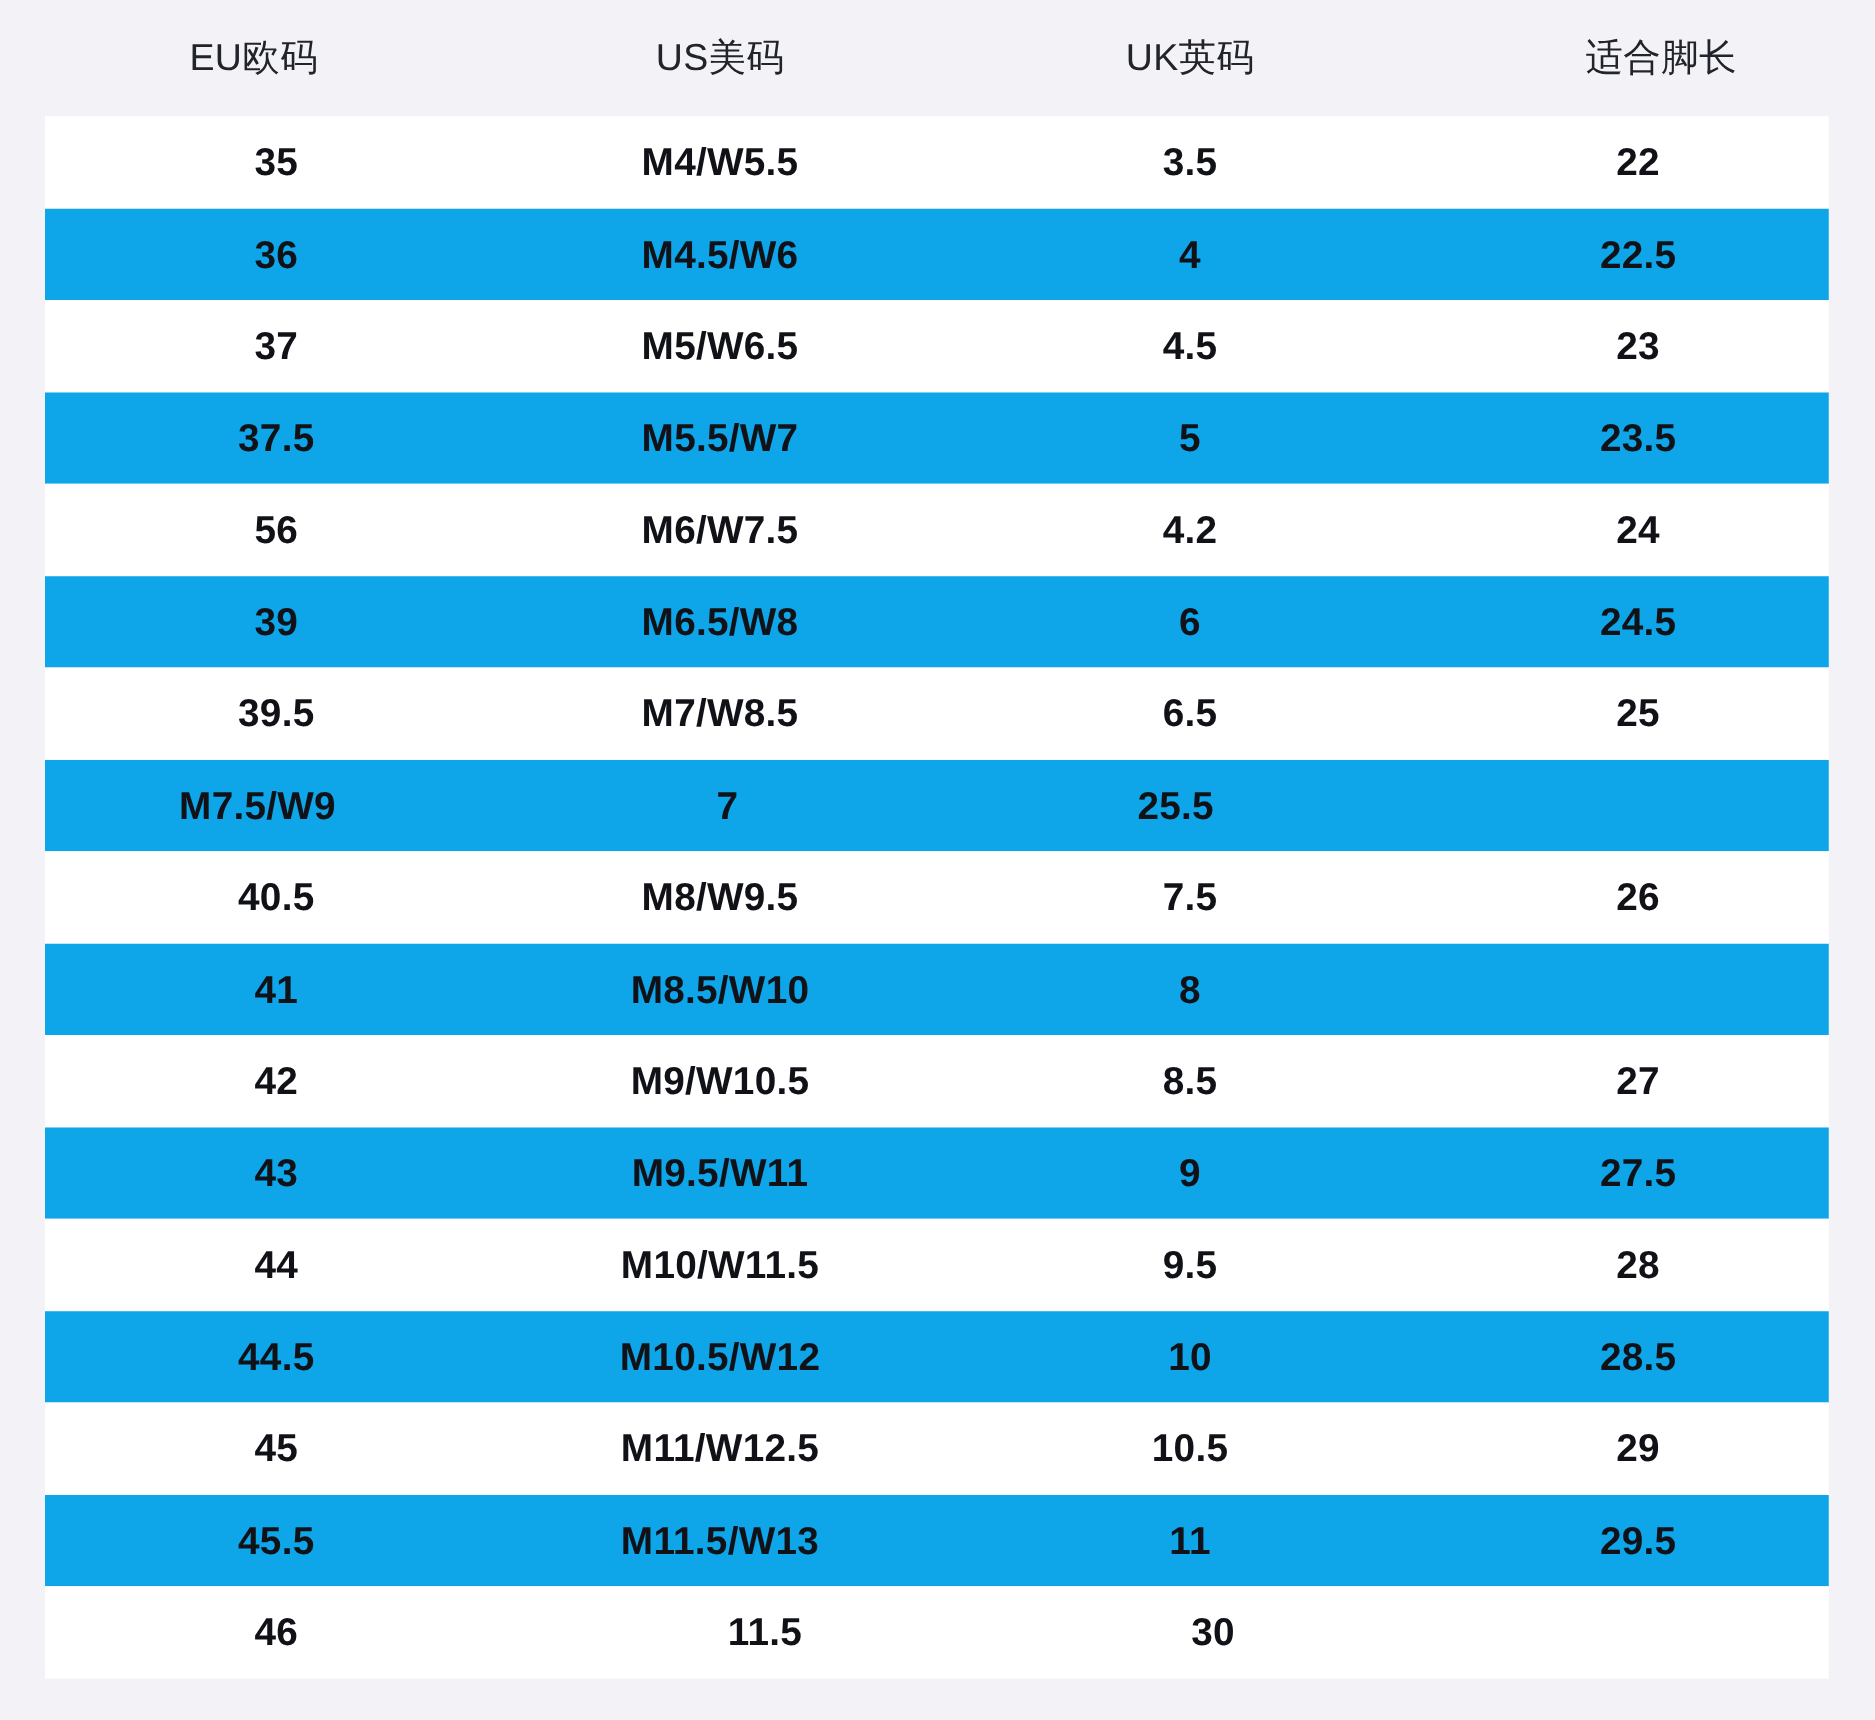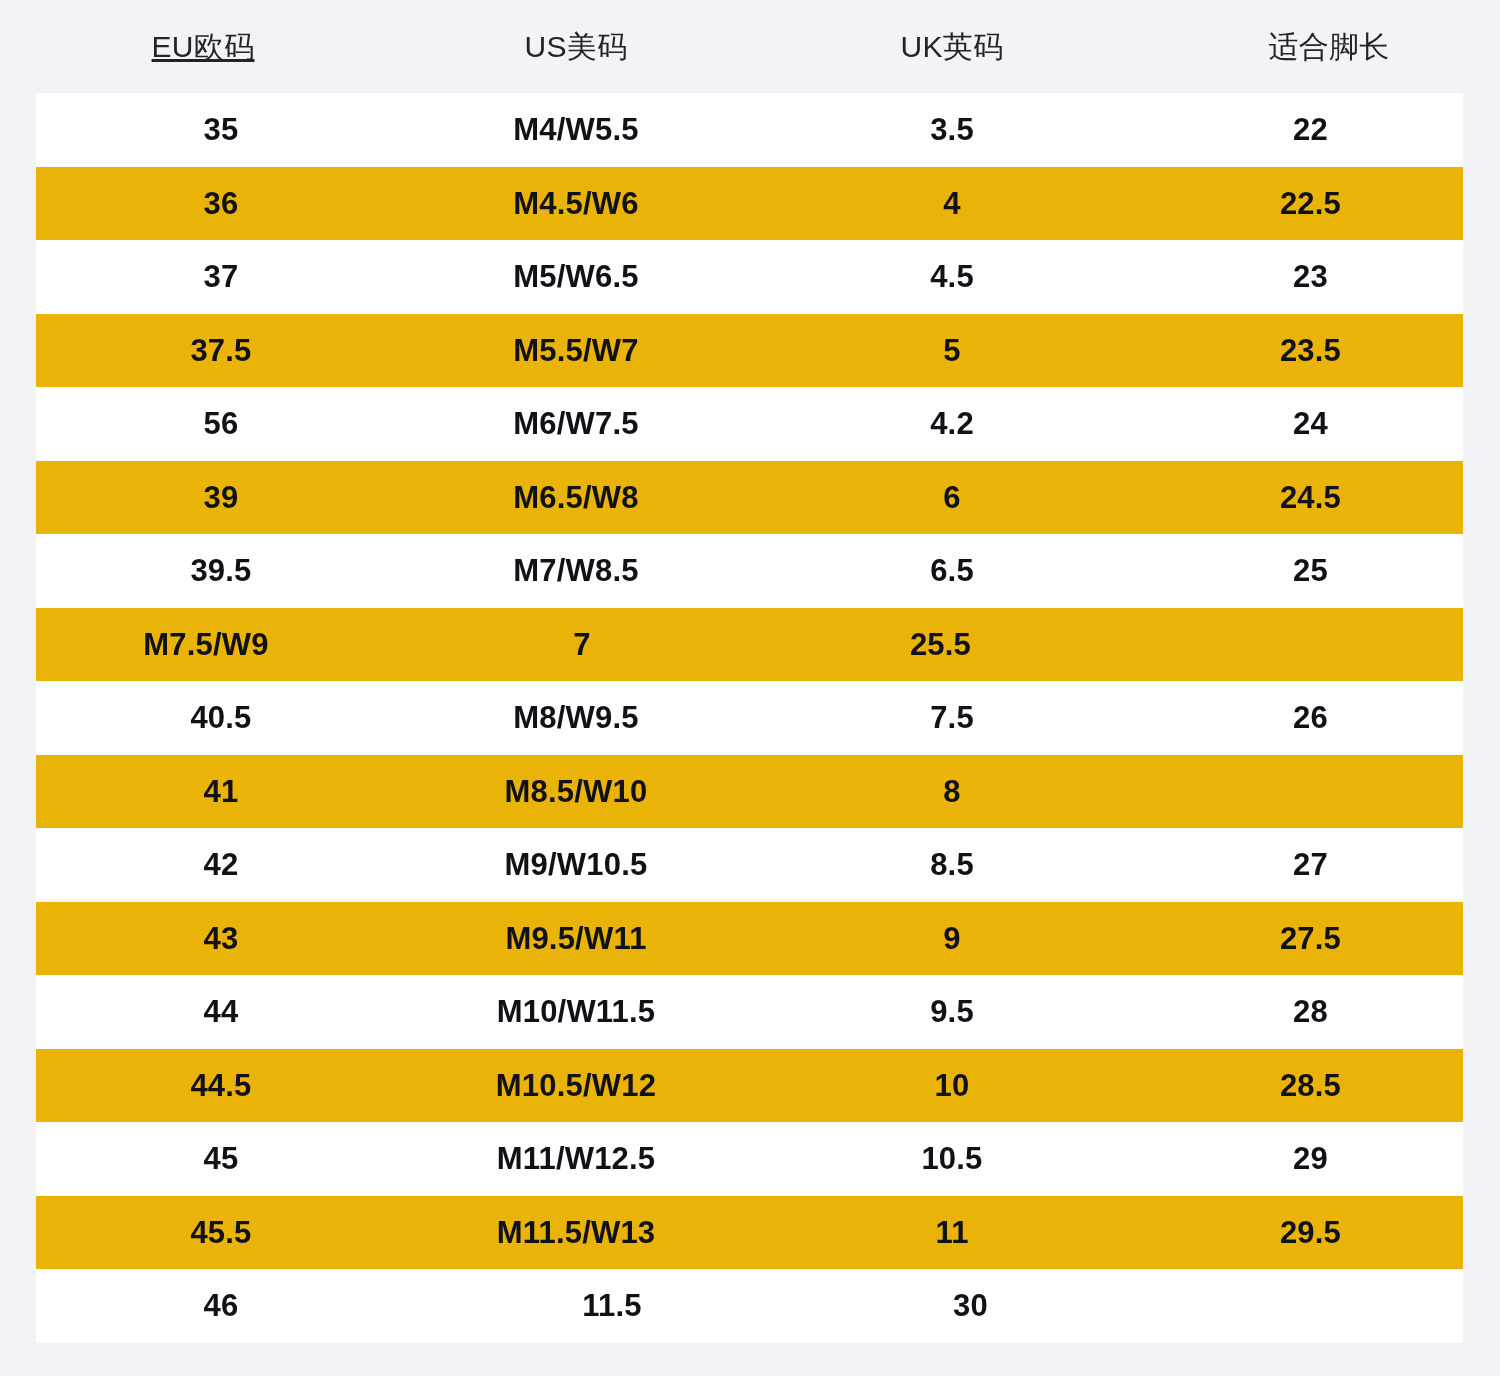--- a/index.html
+++ b/index.html
@@ -44,33 +44,33 @@
   }
   .row {
     display: flex;
     align-items: center;
     height: 73.5px;
     width: 1427px;
     margin: 0 37px 0 36px;
     box-sizing: border-box;
   }
   .row.odd  { background: #ffffff; }
-  .row.even { background: #eab308; }
+  .row.even { background: #0ea5e9; }
 
   .row .cell {
     font-size: 31px;
     font-weight: 700;
     color: #111217;
     text-align: center;
     line-height: 1;
     letter-spacing: 0.2px;
   }
 
   
-  .chart-header .col-eu   { width: 406px; text-decoration: underline; }
+  .chart-header .col-eu   { width: 406px; }
   .chart-header .col-us   { width: 340px; }
   .chart-header .col-uk   { width: 412px; }
   .chart-header .col-foot { width: 342px; }
 
   .row .col-eu   { width: 370px; }
   .row .col-us   { width: 340px; }
   .row .col-uk   { width: 412px; }
   .row .col-foot { width: 305px; }
 
   .footer-spacer {

